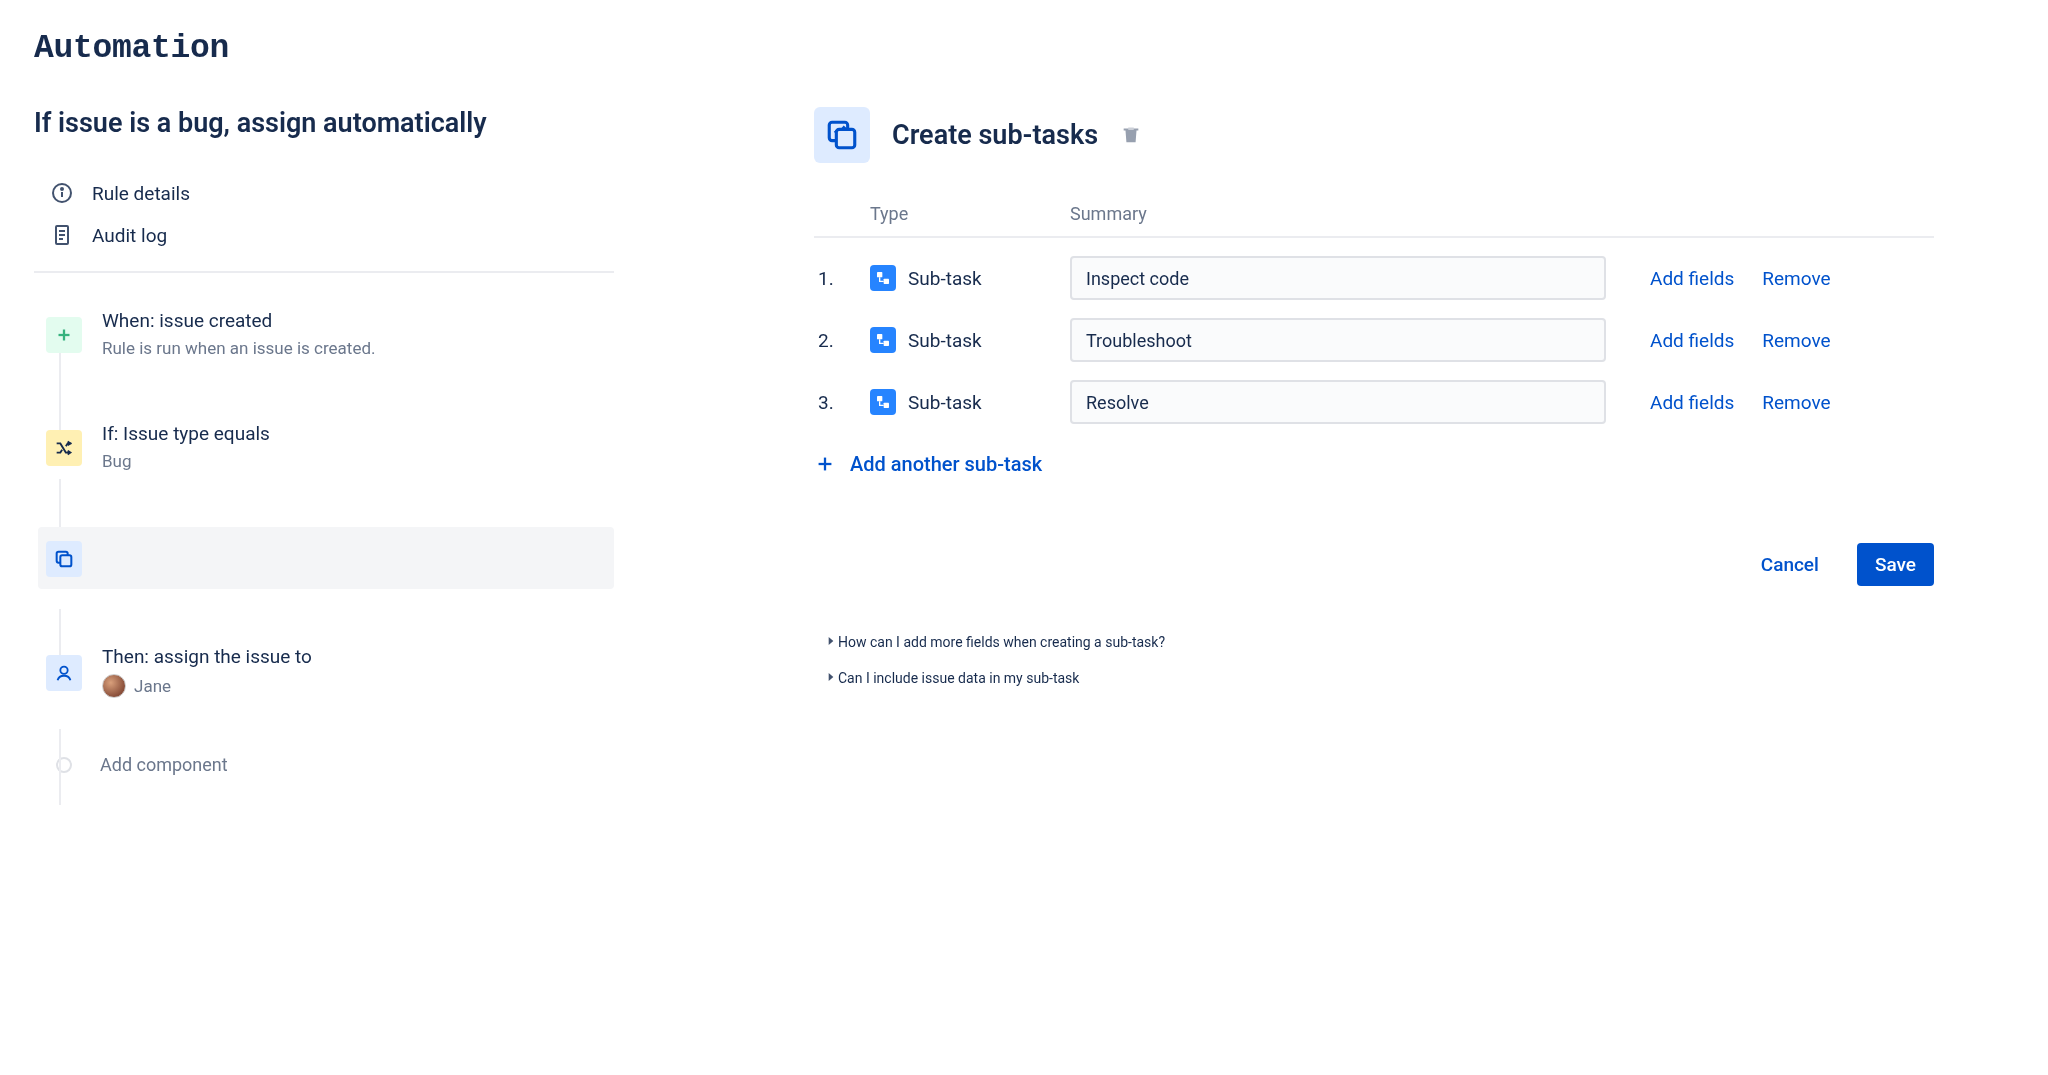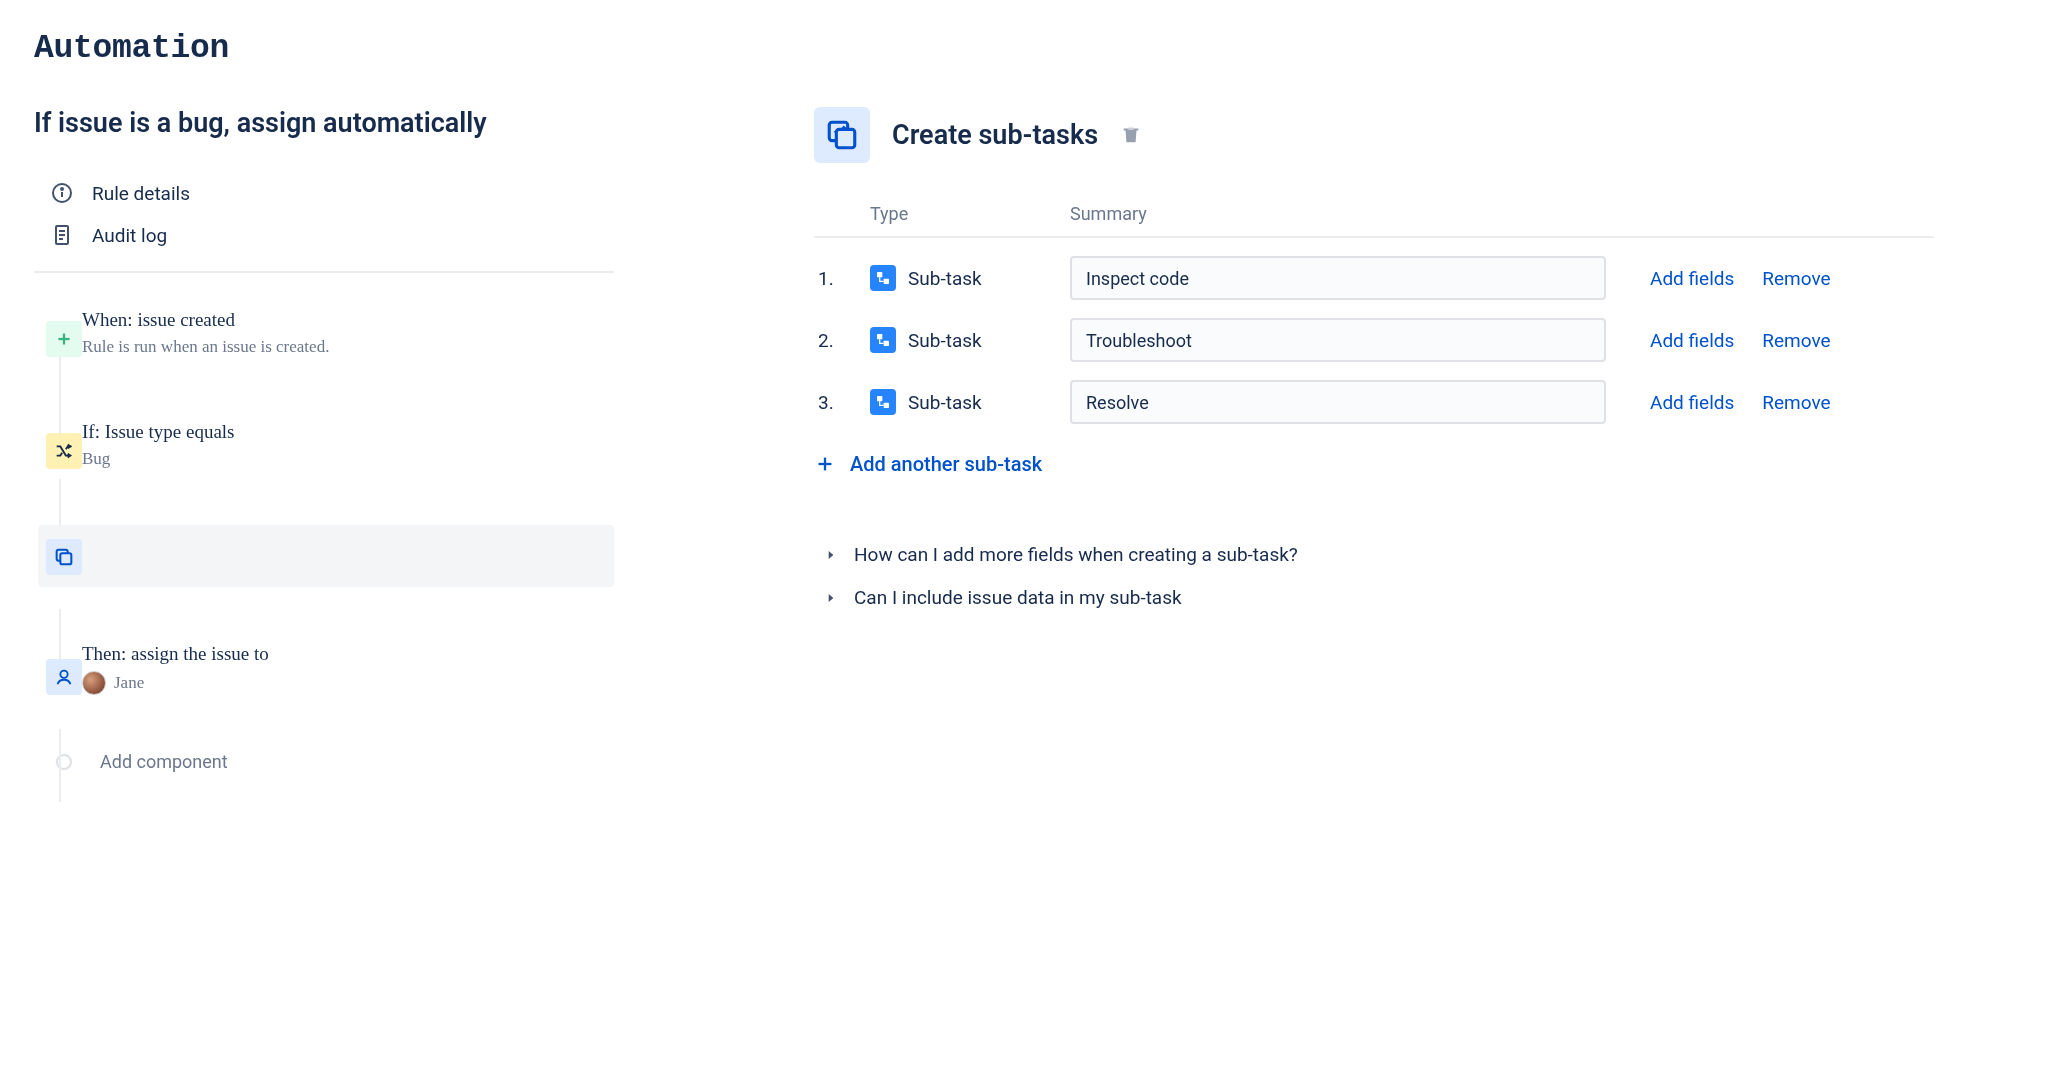--- a/index.html
+++ b/index.html
@@ -51,27 +51,27 @@
     height: 2px;
     background: #ebecf0;
     margin-bottom: 28px;
   }
   .steps {
     position: relative;
     padding-left: 4px;
   }
   .step {
     display: flex;
-    align-items: flex-end;
+    align-items: center;
+    gap: 20px;
     padding: 8px 12px 8px 8px;
     margin-bottom: 48px;
     position: relative;
     border-radius: 4px;
     cursor: pointer;
-    font-family: Liberation Serif, serif;
   }
   .step.selected {
     background: #f4f5f7;
     margin-bottom: 48px;
     padding-top: 12px;
     padding-bottom: 12px;
   }
   .step:last-of-type { margin-bottom: 12px; }
   .step .badge {
     width: 36px;
@@ -179,21 +179,21 @@
     display:flex; align-items:center; gap:14px;
     color:#0052cc; font-size:20px; font-weight:500; cursor:pointer;
     margin-bottom: 67px;
   }
   .add-another svg { width:22px; height:22px; }
   .btn-row { display:flex; gap:20px; justify-content:flex-end; margin-bottom:48px;}
   .btn { font-size:19px; font-family:inherit; border:none; border-radius:4px; padding:10px 18px; cursor:pointer; }
   .btn-secondary { background:transparent; color:#0052cc; font-weight:500; }
   .btn-primary { background:#0052cc; color:#fff; font-weight:500; }
   .help-items { display:flex; flex-direction:column; gap:20px; }
-  .help-item { display:flex; align-items:center; gap:16px; cursor:pointer; font-size:19px; padding-left: 10px;}
+  .help-item { display:flex; cursor:pointer; font-size:14px; padding-left: 10px;}
   .help-item svg { width:14px; height:14px; }
 </style>
 </head>
 <body>
 
 <h1 class="page-title">Automation</h1>
 
 <div class="layout">
 
   <div class="left">
@@ -381,20 +381,24 @@
       </div>
 
     <div class="add-another">
       <svg viewBox="0 0 24 24" fill="none" stroke="#0052cc" stroke-width="2.5">
           <line x1="12" y1="5" x2="12" y2="19"></line>
           <line x1="5" y1="12" x2="19" y2="12"></line>
         </svg>
       <span>Add another sub-task</span>
     </div>
 
+    <div class="btn-row">
+      <button class="btn btn-secondary">Cancel</button>
+      <button class="btn btn-primary">Save</button>
+    </div>
 
     <div class="help-items" id="help-container">
         <div class="help-item">
     <svg viewBox="0 0 24 24" fill="#42526e">
             <path d="M8 5l8 7-8 7z"></path>
           </svg>
     <span>How can I add more fields when creating a sub-task?</span>
         </div>
         <div class="help-item">
     <svg viewBox="0 0 24 24" fill="#42526e">

